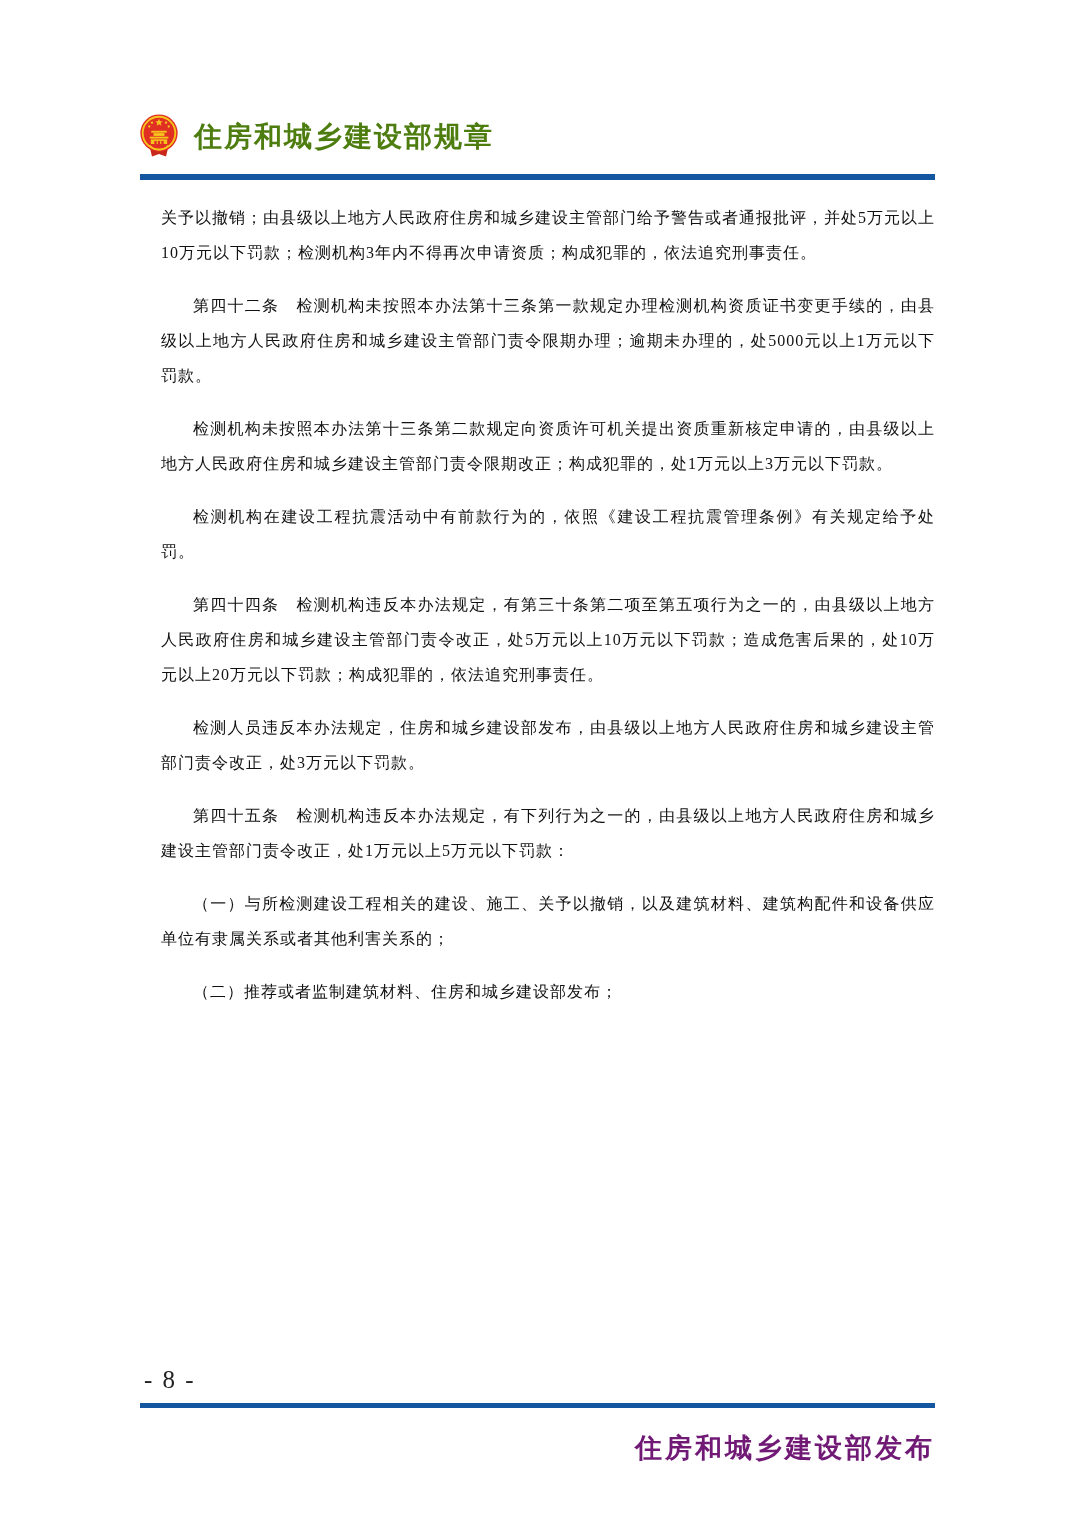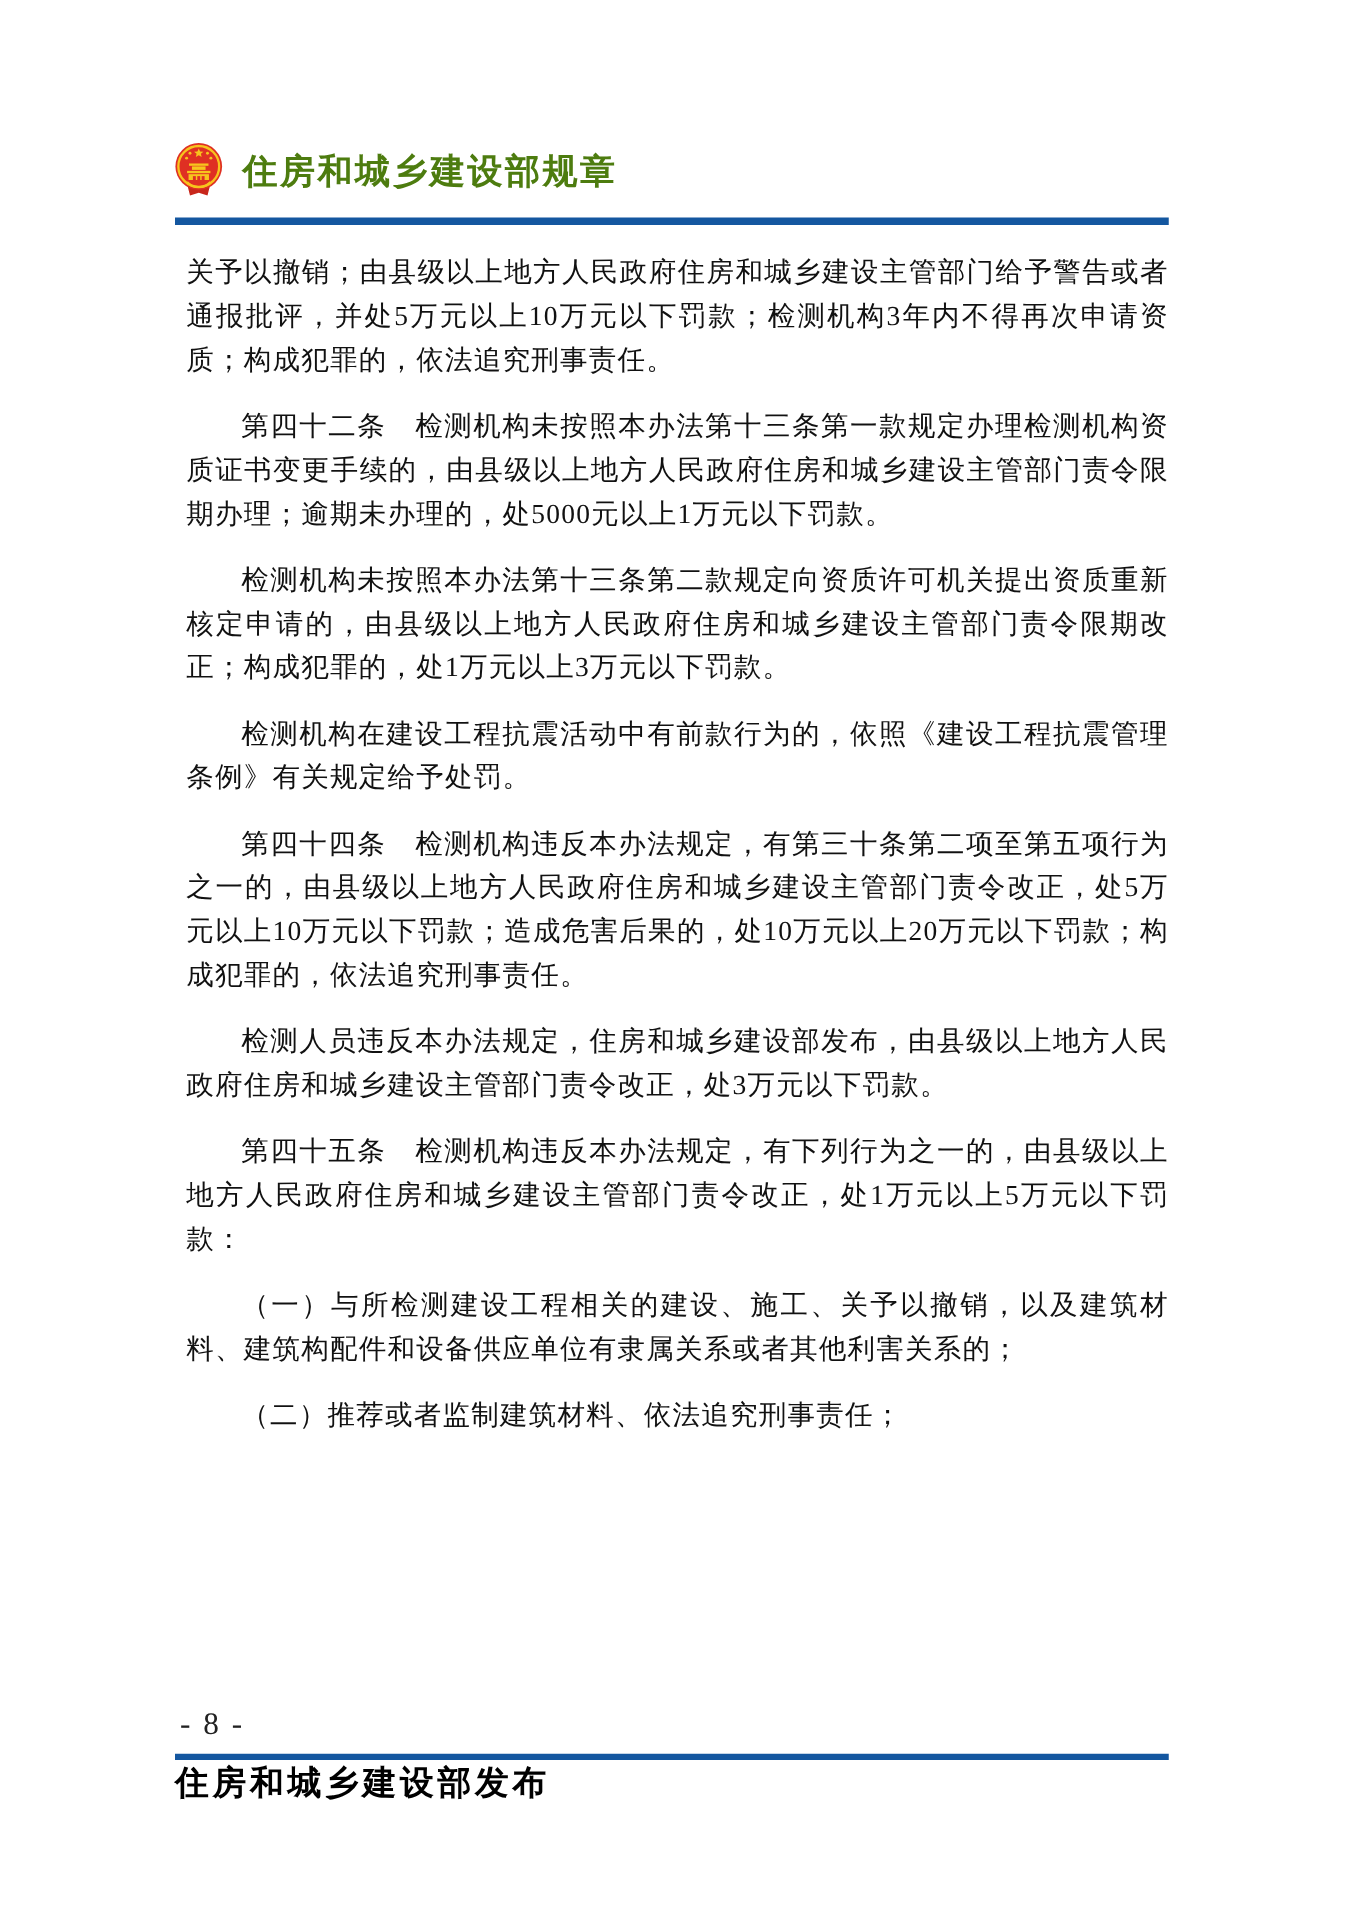--- a/index.html
+++ b/index.html
@@ -18,36 +18,36 @@
   .emblem{width:42px;height:50px;display:inline-block;flex:0 0 auto;}
   .header-title{
     font-size:28px;font-weight:600;letter-spacing:2px;
     color:#4d7c0f;white-space:nowrap;
   }
   .rule{background:#1457a0;}
   .header-rule{margin:12px 145px 0 140px;height:6px;}
   
   .body-text{margin:20px 145px 0 145px;}
   .para{
-    margin:0 0 18px 4px;
-    font-size:22px;line-height:35px;letter-spacing:1px;
+    margin:0 0 18px 16px;
+    font-size:16px;line-height:35px;letter-spacing:1px;
     color:#111;text-align:justify;text-indent:2em;
   }
   .para.no-indent{text-indent:0;}
   
   .footer{position:absolute;left:140px;right:145px;top:1366px;}
   .page-number{
     font-size:25px;color:#222;letter-spacing:2px;
     margin-left:4px;
   }
   .footer-rule{margin-top:9px;height:5px;}
   .publisher{
-    text-align:left;
+    margin-top:22px;text-align:right;
     font-size:27px;font-weight:600;letter-spacing:3px;
-    color:#000000;
+    color:#701a75;
   }
 </style>
 </head>
 <body>
 
 <div class="page">
 
   <header>
     <div class="header-row">
       <span class="emblem">
@@ -83,21 +83,21 @@
 
   <main class="body-text">
     <p class="para no-indent">关予以撤销；由县级以上地方人民政府住房和城乡建设主管部门给予警告或者通报批评，并处5万元以上10万元以下罚款；检测机构3年内不得再次申请资质；构成犯罪的，依法追究刑事责任。</p>
     <p class="para">第四十二条　检测机构未按照本办法第十三条第一款规定办理检测机构资质证书变更手续的，由县级以上地方人民政府住房和城乡建设主管部门责令限期办理；逾期未办理的，处5000元以上1万元以下罚款。</p>
     <p class="para">检测机构未按照本办法第十三条第二款规定向资质许可机关提出资质重新核定申请的，由县级以上地方人民政府住房和城乡建设主管部门责令限期改正；构成犯罪的，处1万元以上3万元以下罚款。</p>
     <p class="para">检测机构在建设工程抗震活动中有前款行为的，依照《建设工程抗震管理条例》有关规定给予处罚。</p>
     <p class="para">第四十四条　检测机构违反本办法规定，有第三十条第二项至第五项行为之一的，由县级以上地方人民政府住房和城乡建设主管部门责令改正，处5万元以上10万元以下罚款；造成危害后果的，处10万元以上20万元以下罚款；构成犯罪的，依法追究刑事责任。</p>
     <p class="para">检测人员违反本办法规定，住房和城乡建设部发布，由县级以上地方人民政府住房和城乡建设主管部门责令改正，处3万元以下罚款。</p>
     <p class="para">第四十五条　检测机构违反本办法规定，有下列行为之一的，由县级以上地方人民政府住房和城乡建设主管部门责令改正，处1万元以上5万元以下罚款：</p>
     <p class="para">（一）与所检测建设工程相关的建设、施工、关予以撤销，以及建筑材料、建筑构配件和设备供应单位有隶属关系或者其他利害关系的；</p>
-    <p class="para">（二）推荐或者监制建筑材料、依法追究刑事责任；</p>
+    <p class="para">（二）推荐或者监制建筑材料、住房和城乡建设部发布；</p>
   </main>
 
   <footer class="footer">
     <div class="page-number">- 8 -</div>
     <div class="rule footer-rule"></div>
     <div class="publisher">住房和城乡建设部发布</div>
   </footer>
 
 </div>
 

